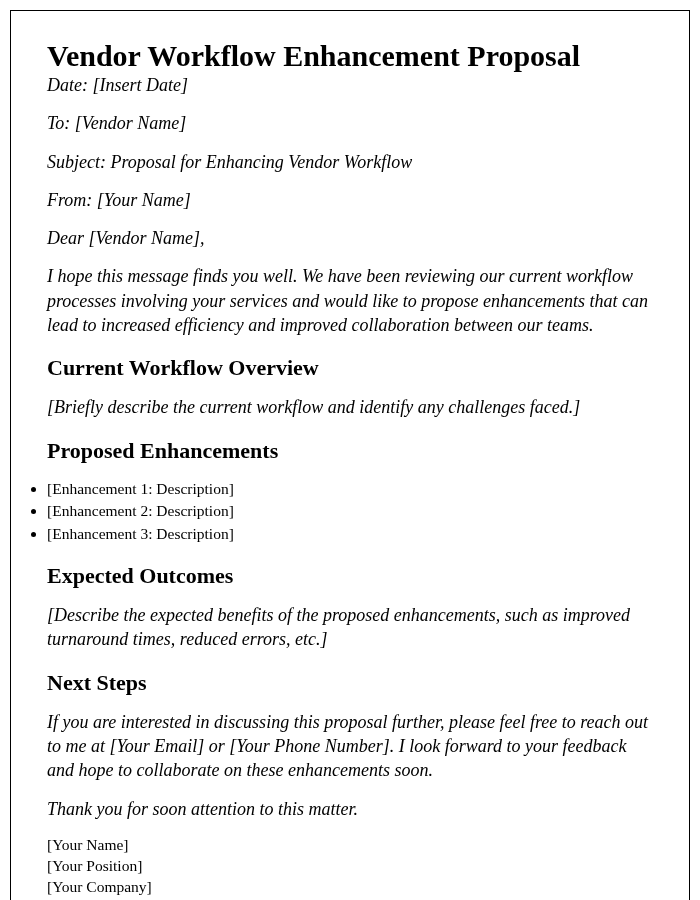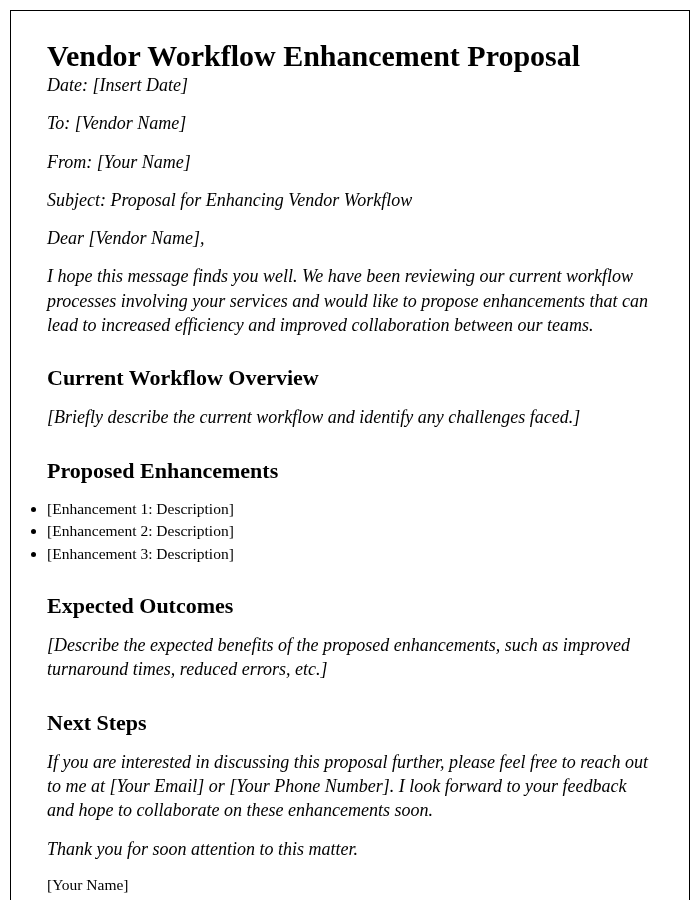--- a/index.html
+++ b/index.html
@@ -18,21 +18,21 @@
       padding: 28px 36px;
       min-height: 880px;
     }
     h1 {
       font-size: 30px;
       font-weight: bold;
     }
     h2 {
       font-size: 22px;
       font-weight: bold;
-      margin-top: 28px;
+      margin-top: 18px;
       margin-bottom: 14px;
     }
     p {
       font-size: 18px;
       margin-bottom: 14px;
       line-height: 1.35;
       font-style: italic;
     }
     ul {
       margin-bottom: 14px;
@@ -48,22 +48,22 @@
   </style>
 </head>
 <body>
 
 <div class="page">
 
   <h1>Vendor Workflow Enhancement Proposal</h1>
 
   <p>Date: [Insert Date]</p>
   <p>To: [Vendor Name]</p>
+  <p>Subject: Proposal for Enhancing Vendor Workflow</p>
   <p>From: [Your Name]</p>
-  <p>Subject: Proposal for Enhancing Vendor Workflow</p>
 
   <p>Dear [Vendor Name],</p>
 
   <p>I hope this message finds you well. We have been reviewing our current workflow processes involving your services and would like to propose enhancements that can lead to increased efficiency and improved collaboration between our teams.</p>
 
   <h2>Current Workflow Overview</h2>
   <p>[Briefly describe the current workflow and identify any challenges faced.]</p>
 
   <h2>Proposed Enhancements</h2>
   <ul>

